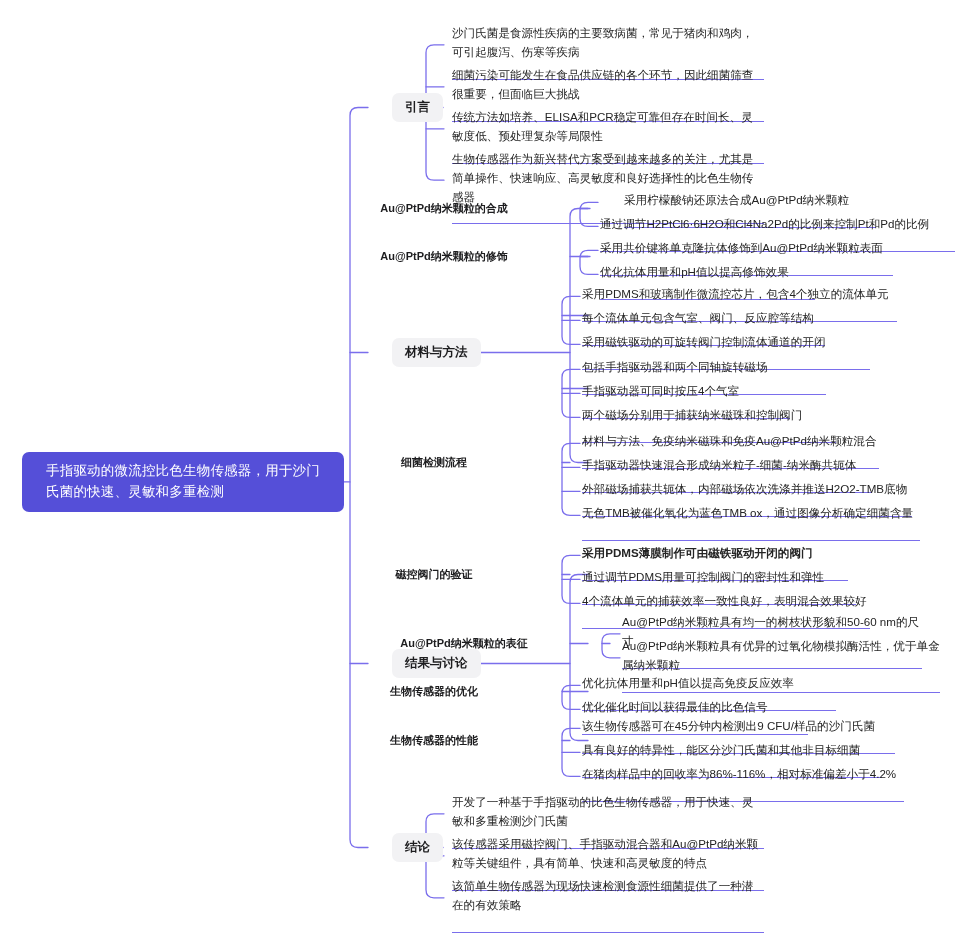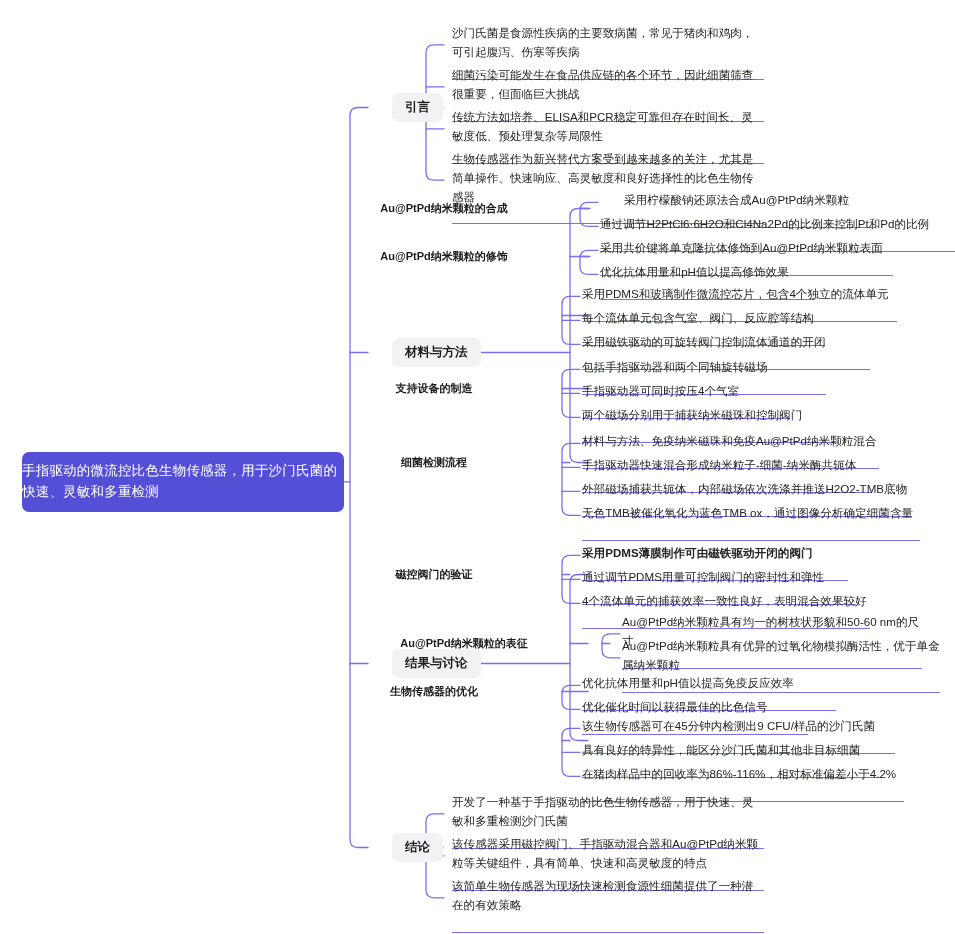--- a/index.html
+++ b/index.html
@@ -10,21 +10,21 @@
   }
   #map{position:relative;width:955px;height:934px;}
   svg#wires{position:absolute;left:0;top:0;width:955px;height:934px;pointer-events:none;}
 
   
   .root-node{
     position:absolute;
     background:#554fd8;
     color:#ffffff;
     border-radius:7px;
-    padding:9px 0;
+    padding:9px 24px;
     font-size:13.5px;
     line-height:1.55;
     font-weight:400;
     letter-spacing:.2px;
     box-sizing:border-box;
   }
 
   
   .branch-node{
     position:absolute;
@@ -129,21 +129,20 @@
   <div class="leaf" style="left:600px;top:215px;width:355px;">通过调节H2PtCl6·6H2O和Cl4Na2Pd的比例来控制Pt和Pd的比例</div>
 
   <div class="sub-node" style="left:300px;top:249px;width:288px;">Au@PtPd纳米颗粒的修饰</div>
   <div class="leaf" style="left:600px;top:239px;width:293px;">采用共价键将单克隆抗体修饰到Au@PtPd纳米颗粒表面</div>
   <div class="leaf" style="left:600px;top:263px;width:215px;">优化抗体用量和pH值以提高修饰效果</div>
 
   <div class="leaf" style="left:582px;top:285px;width:315px;">采用PDMS和玻璃制作微流控芯片，包含4个独立的流体单元</div>
   <div class="leaf" style="left:582px;top:309px;width:243px;">每个流体单元包含气室、阀门、反应腔等结构</div>
   <div class="leaf" style="left:582px;top:333px;width:288px;">采用磁铁驱动的可旋转阀门控制流体通道的开闭</div>
 
-  <div class="sub-node" style="left:300px;top:381px;width:268px;">支持设备的制造</div>
   <div class="leaf" style="left:582px;top:358px;width:244px;">包括手指驱动器和两个同轴旋转磁场</div>
   <div class="leaf" style="left:582px;top:382px;width:208px;">手指驱动器可同时按压4个气室</div>
   <div class="leaf" style="left:582px;top:406px;width:254px;">两个磁场分别用于捕获纳米磁珠和控制阀门</div>
 
   <div class="sub-node" style="left:300px;top:455px;width:268px;">细菌检测流程</div>
   <div class="leaf" style="left:582px;top:432px;width:297px;">材料与方法、免疫纳米磁珠和免疫Au@PtPd纳米颗粒混合</div>
   <div class="leaf" style="left:582px;top:456px;width:290px;">手指驱动器快速混合形成纳米粒子-细菌-纳米酶共轭体</div>
   <div class="leaf" style="left:582px;top:480px;width:330px;">外部磁场捕获共轭体，内部磁场依次洗涤并推送H2O2-TMB底物</div>
   <div class="leaf" style="left:582px;top:504px;width:338px;">无色TMB被催化氧化为蓝色TMB ox，通过图像分析确定细菌含量</div>
 
@@ -155,20 +154,21 @@
   <div class="leaf" style="left:582px;top:592px;width:288px;">4个流体单元的捕获效率一致性良好，表明混合效果较好</div>
 
   <div class="sub-node" style="left:320px;top:636px;width:288px;">Au@PtPd纳米颗粒的表征</div>
   <div class="leaf" style="left:622px;top:613px;width:300px;">Au@PtPd纳米颗粒具有均一的树枝状形貌和50-60 nm的尺寸</div>
   <div class="leaf" style="left:622px;top:637px;width:318px;">Au@PtPd纳米颗粒具有优异的过氧化物模拟酶活性，优于单金属纳米颗粒</div>
 
   <div class="sub-node" style="left:300px;top:684px;width:268px;">生物传感器的优化</div>
   <div class="leaf" style="left:582px;top:674px;width:254px;">优化抗体用量和pH值以提高免疫反应效率</div>
   <div class="leaf" style="left:582px;top:698px;width:226px;">优化催化时间以获得最佳的比色信号</div>
 
+  <div class="sub-node" style="left:300px;top:733px;width:268px;">生物传感器的性能</div>
   <div class="leaf" style="left:582px;top:717px;width:313px;">该生物传感器可在45分钟内检测出9 CFU/样品的沙门氏菌</div>
   <div class="leaf" style="left:582px;top:741px;width:300px;">具有良好的特异性，能区分沙门氏菌和其他非目标细菌</div>
   <div class="leaf" style="left:582px;top:765px;width:322px;">在猪肉样品中的回收率为86%-116%，相对标准偏差小于4.2%</div>
 
   <div class="branch-node" style="left:392px;top:833px;">结论</div>
 
   <div class="leaf" style="left:452px;top:793px;width:312px;">开发了一种基于手指驱动的比色生物传感器，用于快速、灵敏和多重检测沙门氏菌</div>
   <div class="leaf" style="left:452px;top:835px;width:312px;">该传感器采用磁控阀门、手指驱动混合器和Au@PtPd纳米颗粒等关键组件，具有简单、快速和高灵敏度的特点</div>
   <div class="leaf" style="left:452px;top:877px;width:312px;">该简单生物传感器为现场快速检测食源性细菌提供了一种潜在的有效策略</div>
 </div>

